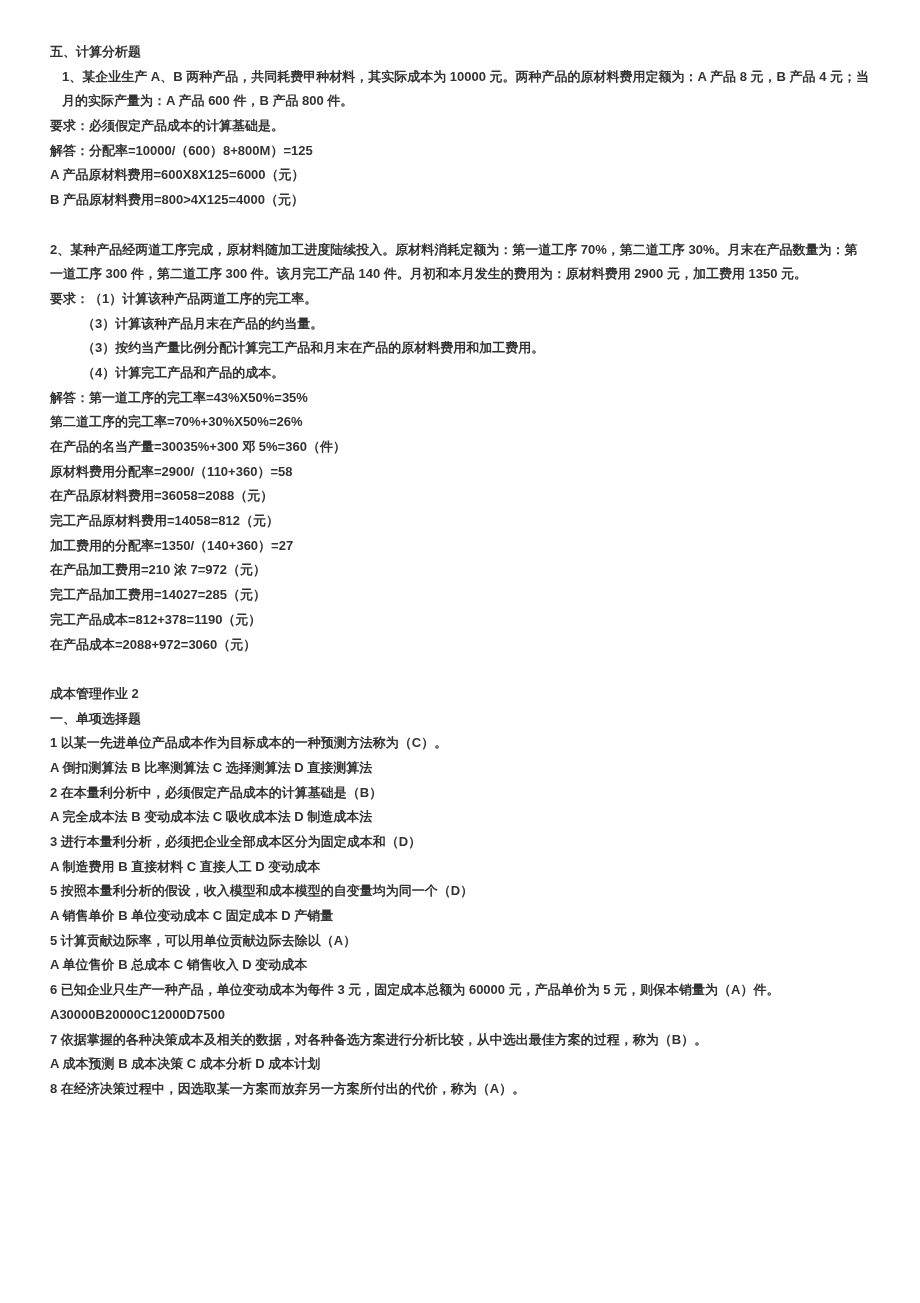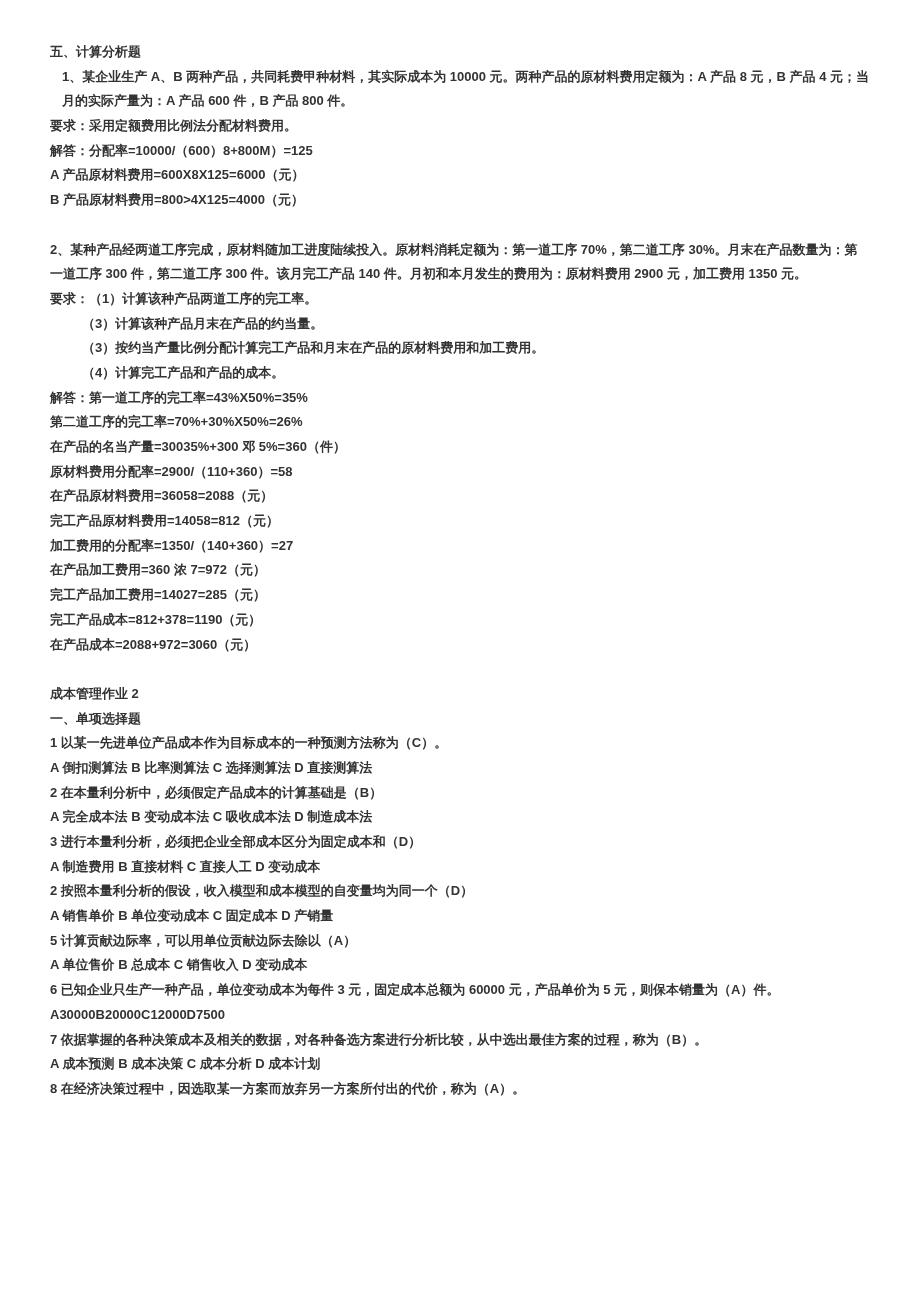--- a/index.html
+++ b/index.html
@@ -23,51 +23,51 @@
       padding-left: 12px;
     }
   </style>
 </head>
 <body>
 
 
 
 <div class="line">五、计算分析题</div>
 <div class="line small-indent">1、某企业生产 A、B 两种产品，共同耗费甲种材料，其实际成本为 10000 元。两种产品的原材料费用定额为：A 产品 8 元，B 产品 4 元；当月的实际产量为：A 产品 600 件，B 产品 800 件。</div>
-<div class="line">要求：采用定额费用比例法分配材料费用。</div>
+<div class="line">要求：必须假定产品成本的计算基础是。</div>
 <div class="line">解答：分配率=10000/（600）8+800M）=125</div>
 <div class="line">A 产品原材料费用=600X8X125=6000（元）</div>
 <div class="line">B 产品原材料费用=800&gt;4X125=4000（元）</div>
 <br>
 <div class="line">2、某种产品经两道工序完成，原材料随加工进度陆续投入。原材料消耗定额为：第一道工序 70%，第二道工序 30%。月末在产品数量为：第一道工序 300 件，第二道工序 300 件。该月完工产品 140 件。月初和本月发生的费用为：原材料费用 2900 元，加工费用 1350 元。</div>
 <div class="line">要求：（1）计算该种产品两道工序的完工率。</div>
 <div class="line indent">（3）计算该种产品月末在产品的约当量。</div>
 <div class="line indent">（3）按约当产量比例分配计算完工产品和月末在产品的原材料费用和加工费用。</div>
 <div class="line indent">（4）计算完工产品和产品的成本。</div>
 <div class="line">解答：第一道工序的完工率=43%X50%=35%</div>
 <div class="line">第二道工序的完工率=70%+30%X50%=26%</div>
 <div class="line">在产品的名当产量=30035%+300 邓 5%=360（件）</div>
 <div class="line">原材料费用分配率=2900/（110+360）=58</div>
 <div class="line">在产品原材料费用=36058=2088（元）</div>
 <div class="line">完工产品原材料费用=14058=812（元）</div>
 <div class="line">加工费用的分配率=1350/（140+360）=27</div>
-<div class="line">在产品加工费用=360 浓 7=972（元）</div>
+<div class="line">在产品加工费用=210 浓 7=972（元）</div>
 <div class="line">完工产品加工费用=14027=285（元）</div>
 <div class="line">完工产品成本=812+378=1190（元）</div>
 <div class="line">在产品成本=2088+972=3060（元）</div>
 <br>
 <div class="line">成本管理作业 2</div>
 <div class="line">一、单项选择题</div>
 <div class="line">1  以某一先进单位产品成本作为目标成本的一种预测方法称为（C）。</div>
 <div class="line">A 倒扣测算法 B 比率测算法 C 选择测算法 D 直接测算法</div>
 <div class="line">2  在本量利分析中，必须假定产品成本的计算基础是（B）</div>
 <div class="line">A 完全成本法 B 变动成本法 C 吸收成本法 D 制造成本法</div>
 <div class="line">3  进行本量利分析，必须把企业全部成本区分为固定成本和（D）</div>
 <div class="line">A 制造费用 B 直接材料 C 直接人工 D 变动成本</div>
-<div class="line">2  按照本量利分析的假设，收入模型和成本模型的自变量均为同一个（D）</div>
+<div class="line">5  按照本量利分析的假设，收入模型和成本模型的自变量均为同一个（D）</div>
 <div class="line">A 销售单价 B 单位变动成本 C 固定成本 D 产销量</div>
 <div class="line">5  计算贡献边际率，可以用单位贡献边际去除以（A）</div>
 <div class="line">A 单位售价 B 总成本 C 销售收入 D 变动成本</div>
 <div class="line">6  已知企业只生产一种产品，单位变动成本为每件 3 元，固定成本总额为 60000 元，产品单价为 5 元，则保本销量为（A）件。</div>
 <div class="line">A30000B20000C12000D7500</div>
 <div class="line">7  依据掌握的各种决策成本及相关的数据，对各种备选方案进行分析比较，从中选出最佳方案的过程，称为（B）。</div>
 <div class="line">A 成本预测 B 成本决策 C 成本分析 D 成本计划</div>
 <div class="line">8  在经济决策过程中，因选取某一方案而放弃另一方案所付出的代价，称为（A）。</div>
 
 

